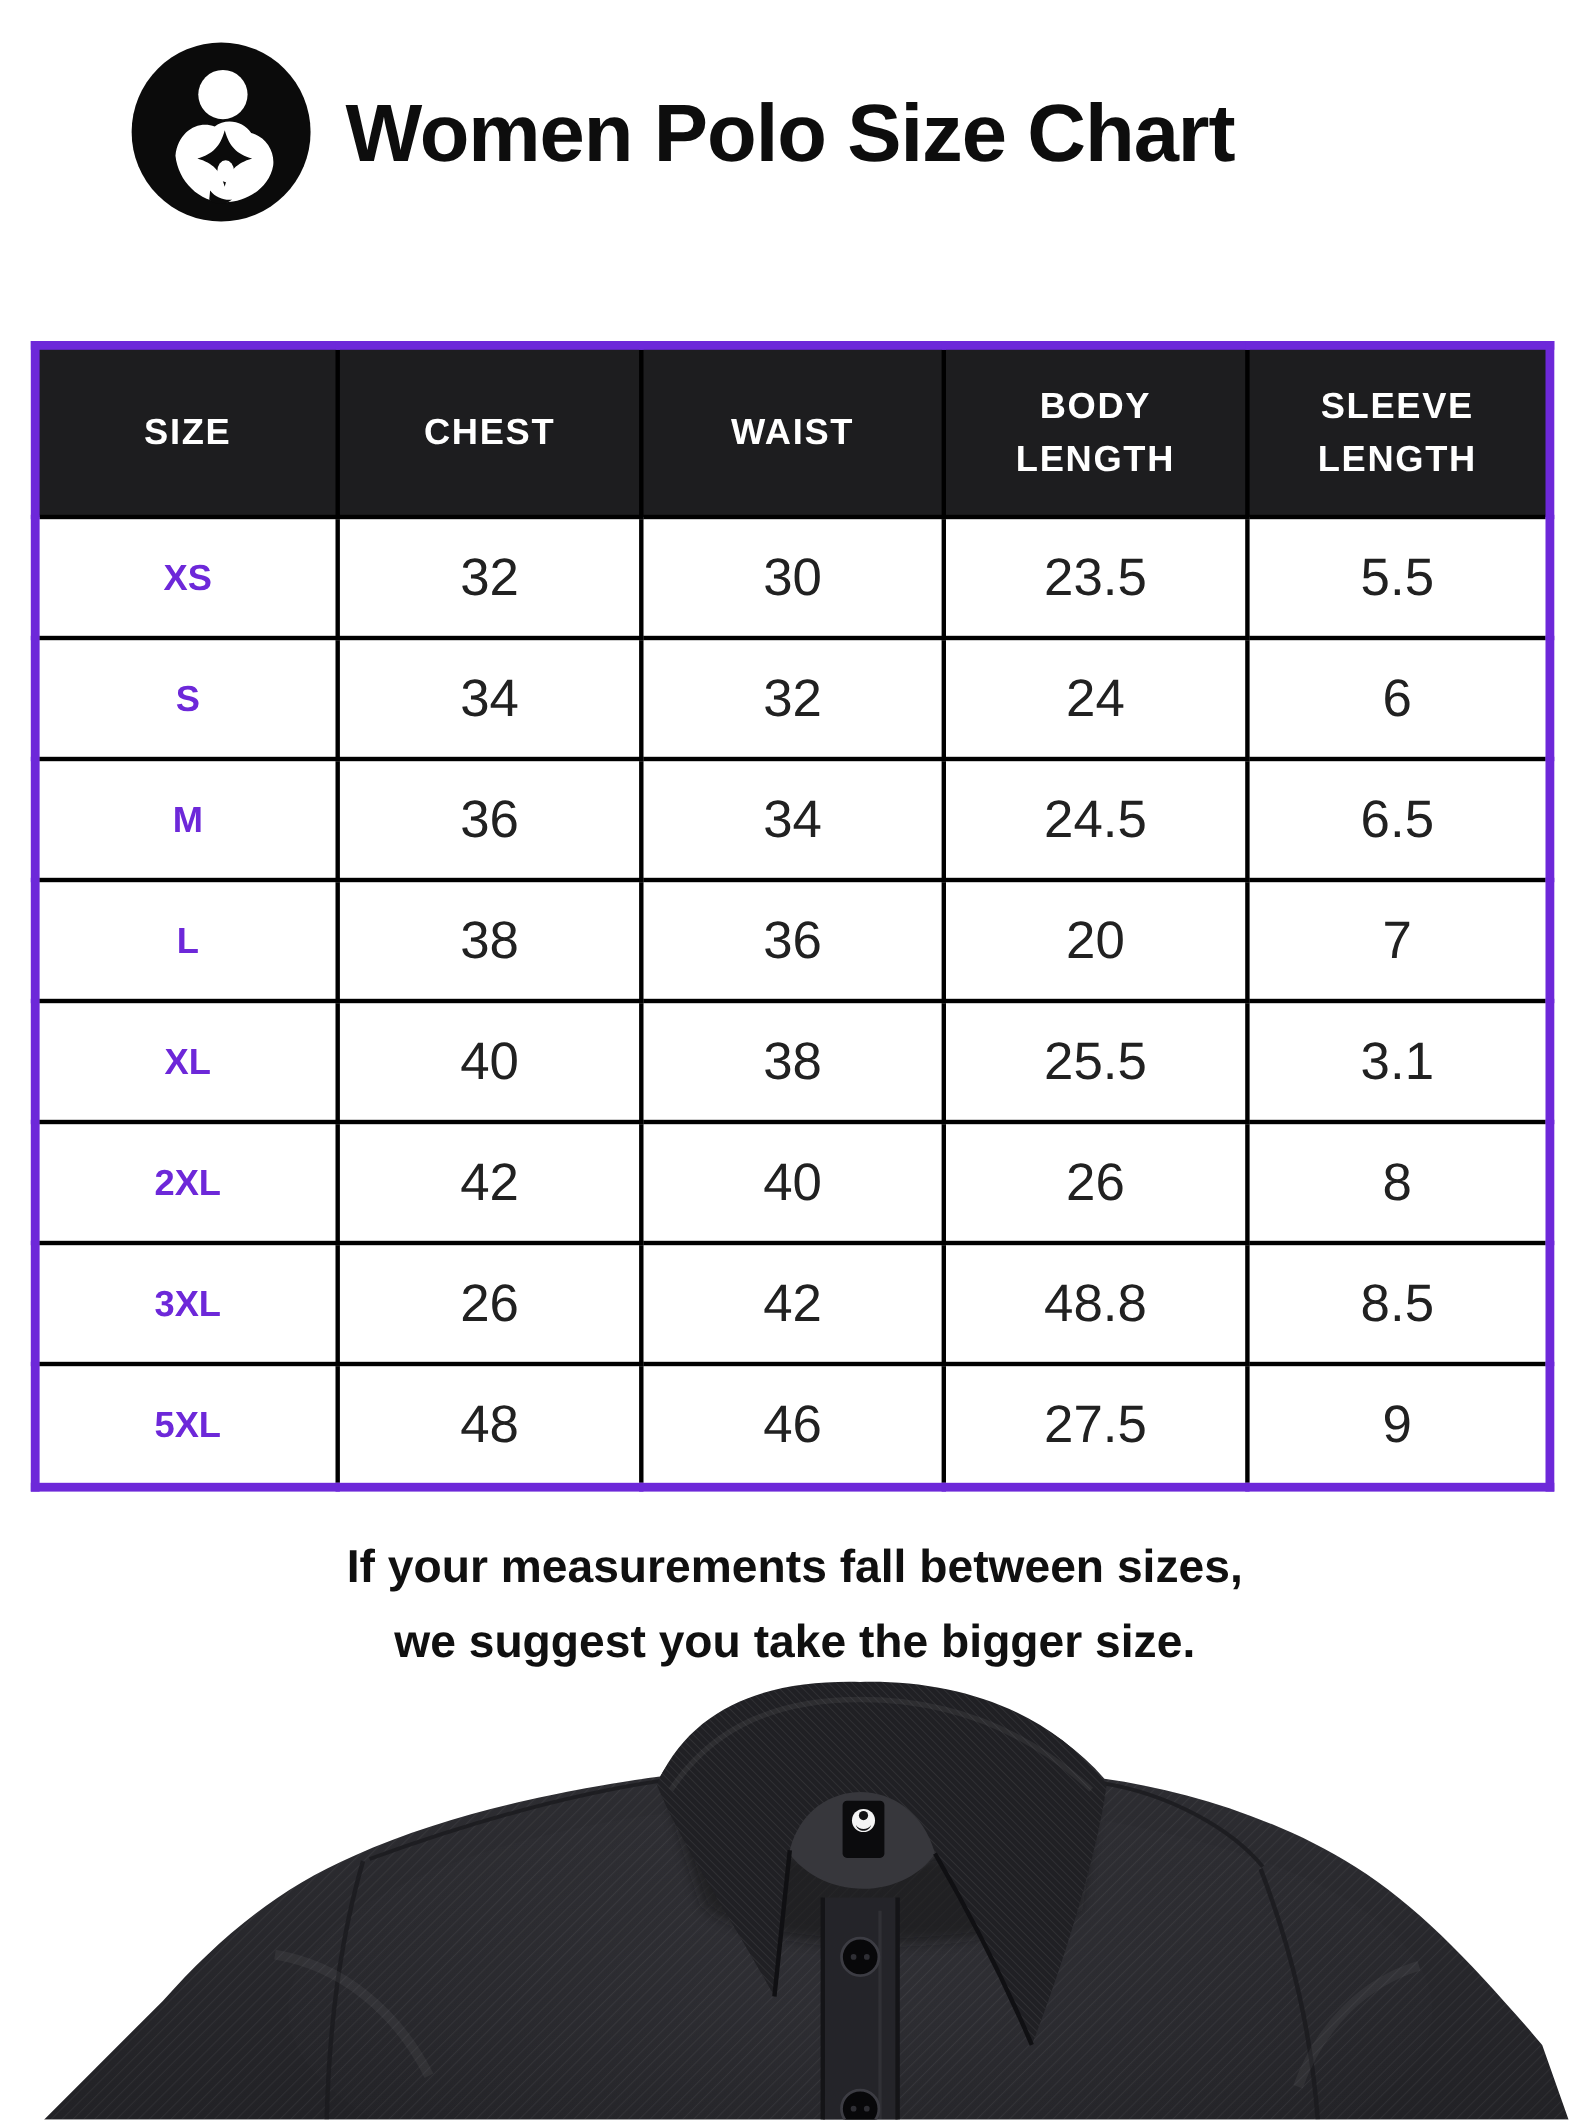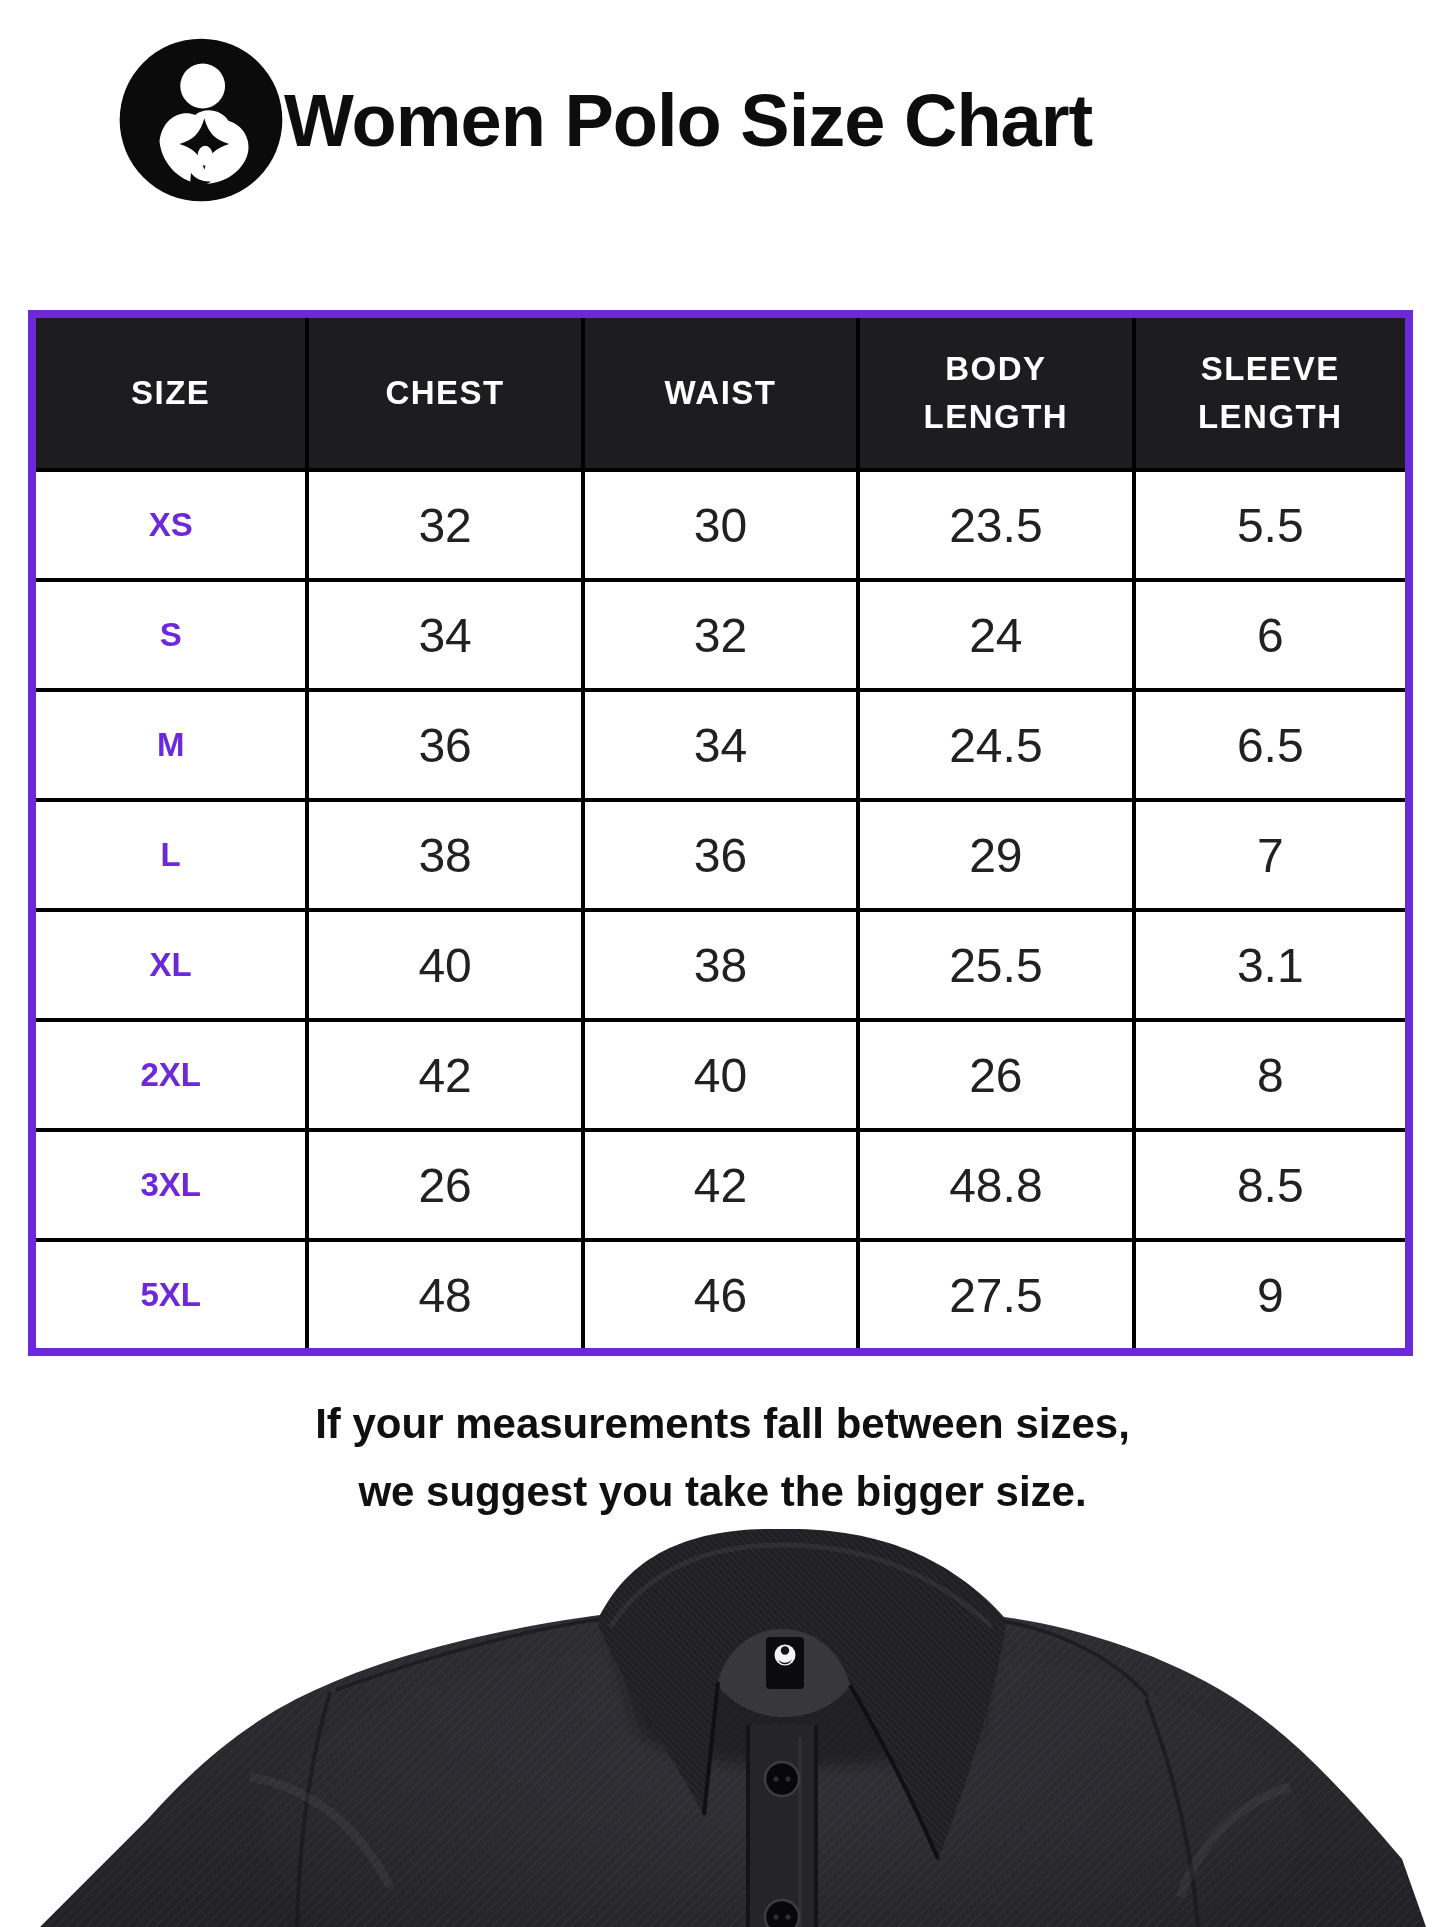--- a/index.html
+++ b/index.html
@@ -3,21 +3,21 @@
 <meta charset="utf-8">
 <style>
   html,body{margin:0;padding:0;}
   body{
     width:1445px;height:1927px;position:relative;overflow:hidden;
     background:#ffffff;font-family:"Liberation Sans",sans-serif;
   }
   
   .brand-header{
     position:absolute;left:118px;top:36px;width:1210px;height:168px;
-    display:flex;align-items:center;
+    display:flex;align-items:center;gap:30px;
   }
   .brand-logo{width:166px;height:166px;flex:0 0 auto;}
   .page-title{
     font-size:74px;font-weight:bold;letter-spacing:-1px;color:#0d0d0d;
     white-space:nowrap;
   }
   
   table.size-chart{
     position:absolute;left:28px;top:310px;width:1385px;
     border-collapse:collapse;table-layout:fixed;
@@ -98,21 +98,21 @@
       <td class="size-col">M</td>
       <td>36</td>
       <td>34</td>
       <td>24.5</td>
       <td>6.5</td>
     </tr>
     <tr>
       <td class="size-col">L</td>
       <td>38</td>
       <td>36</td>
-      <td>29</td>
+      <td>20</td>
       <td>7</td>
     </tr>
     <tr>
       <td class="size-col">XL</td>
       <td>40</td>
       <td>38</td>
       <td>25.5</td>
       <td>3.1</td>
     </tr>
     <tr>

